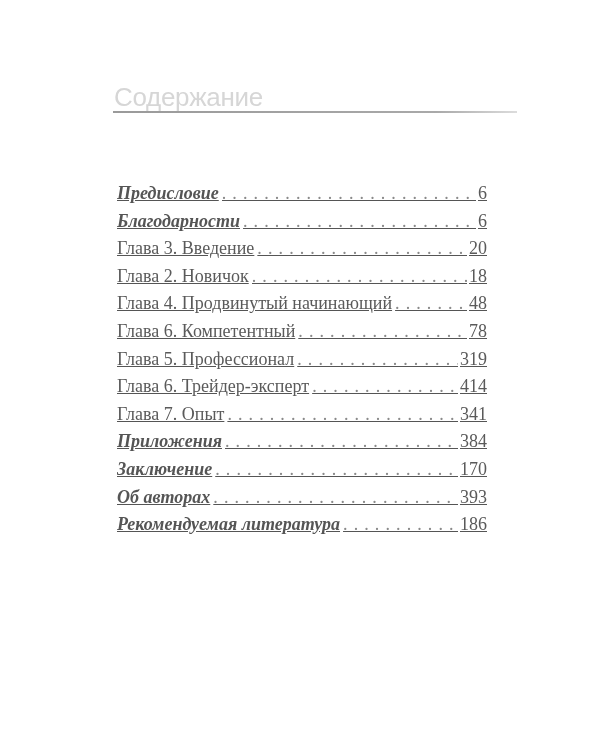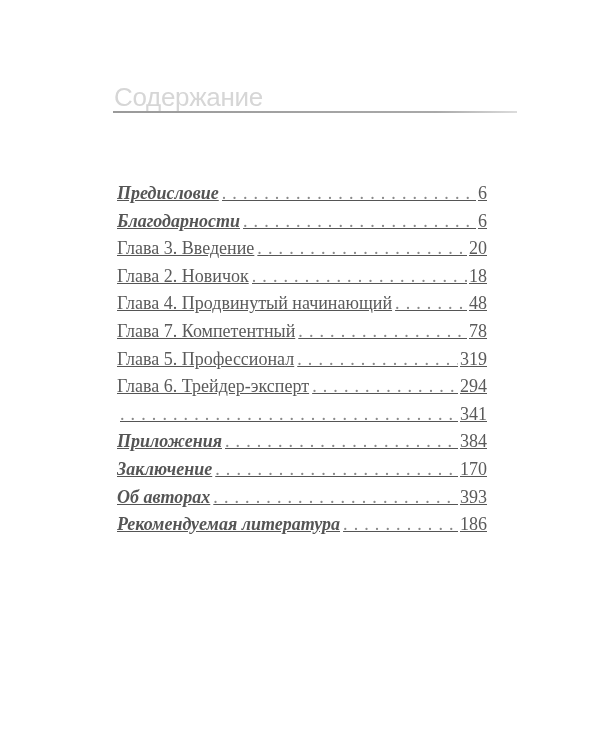--- a/index.html
+++ b/index.html
@@ -93,35 +93,36 @@
     <span class="toc-label">Глава 2. Новичок</span>
     <span class="toc-dots"></span>
     <span class="toc-page">18</span>
   </li>
   <li class="toc-row">
     <span class="toc-label">Глава 4. Продвинутый начинающий</span>
     <span class="toc-dots"></span>
     <span class="toc-page">48</span>
   </li>
   <li class="toc-row">
-    <span class="toc-label">Глава 7. Компетентный</span>
+    <span class="toc-label">Глава 6. Компетентный</span>
     <span class="toc-dots"></span>
     <span class="toc-page">78</span>
   </li>
   <li class="toc-row">
     <span class="toc-label">Глава 5. Профессионал</span>
     <span class="toc-dots"></span>
     <span class="toc-page">319</span>
   </li>
   <li class="toc-row">
     <span class="toc-label">Глава 6. Трейдер-эксперт</span>
     <span class="toc-dots"></span>
-    <span class="toc-page">294</span>
+    <span class="toc-page">414</span>
   </li>
   <li class="toc-row">
+    <span class="toc-label">Глава 7. Опыт</span>
     <span class="toc-dots"></span>
     <span class="toc-page">341</span>
   </li>
   <li class="toc-row emph">
     <span class="toc-label">Приложения</span>
     <span class="toc-dots"></span>
     <span class="toc-page">384</span>
   </li>
   <li class="toc-row emph">
     <span class="toc-label">Заключение</span>

